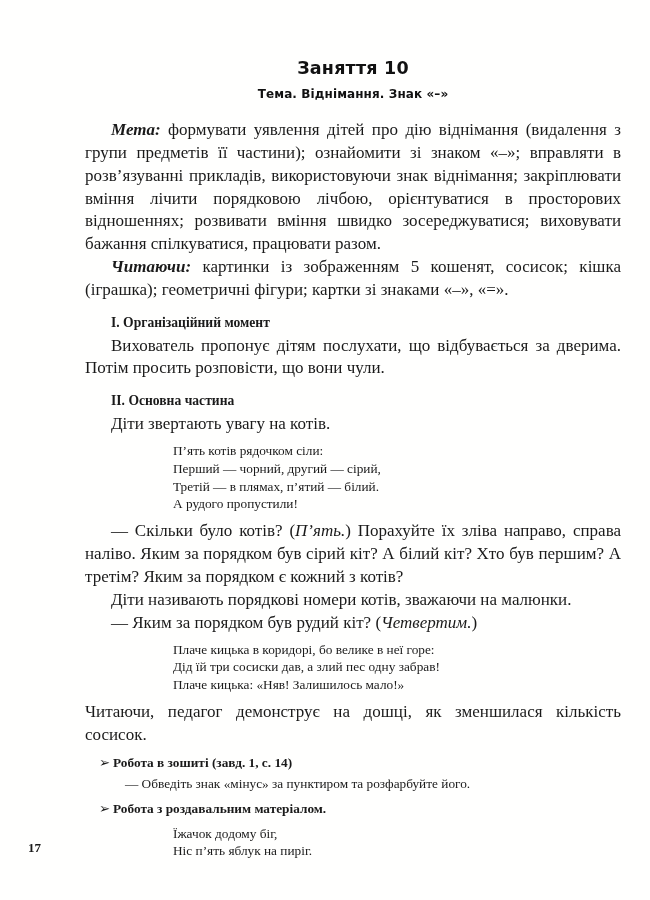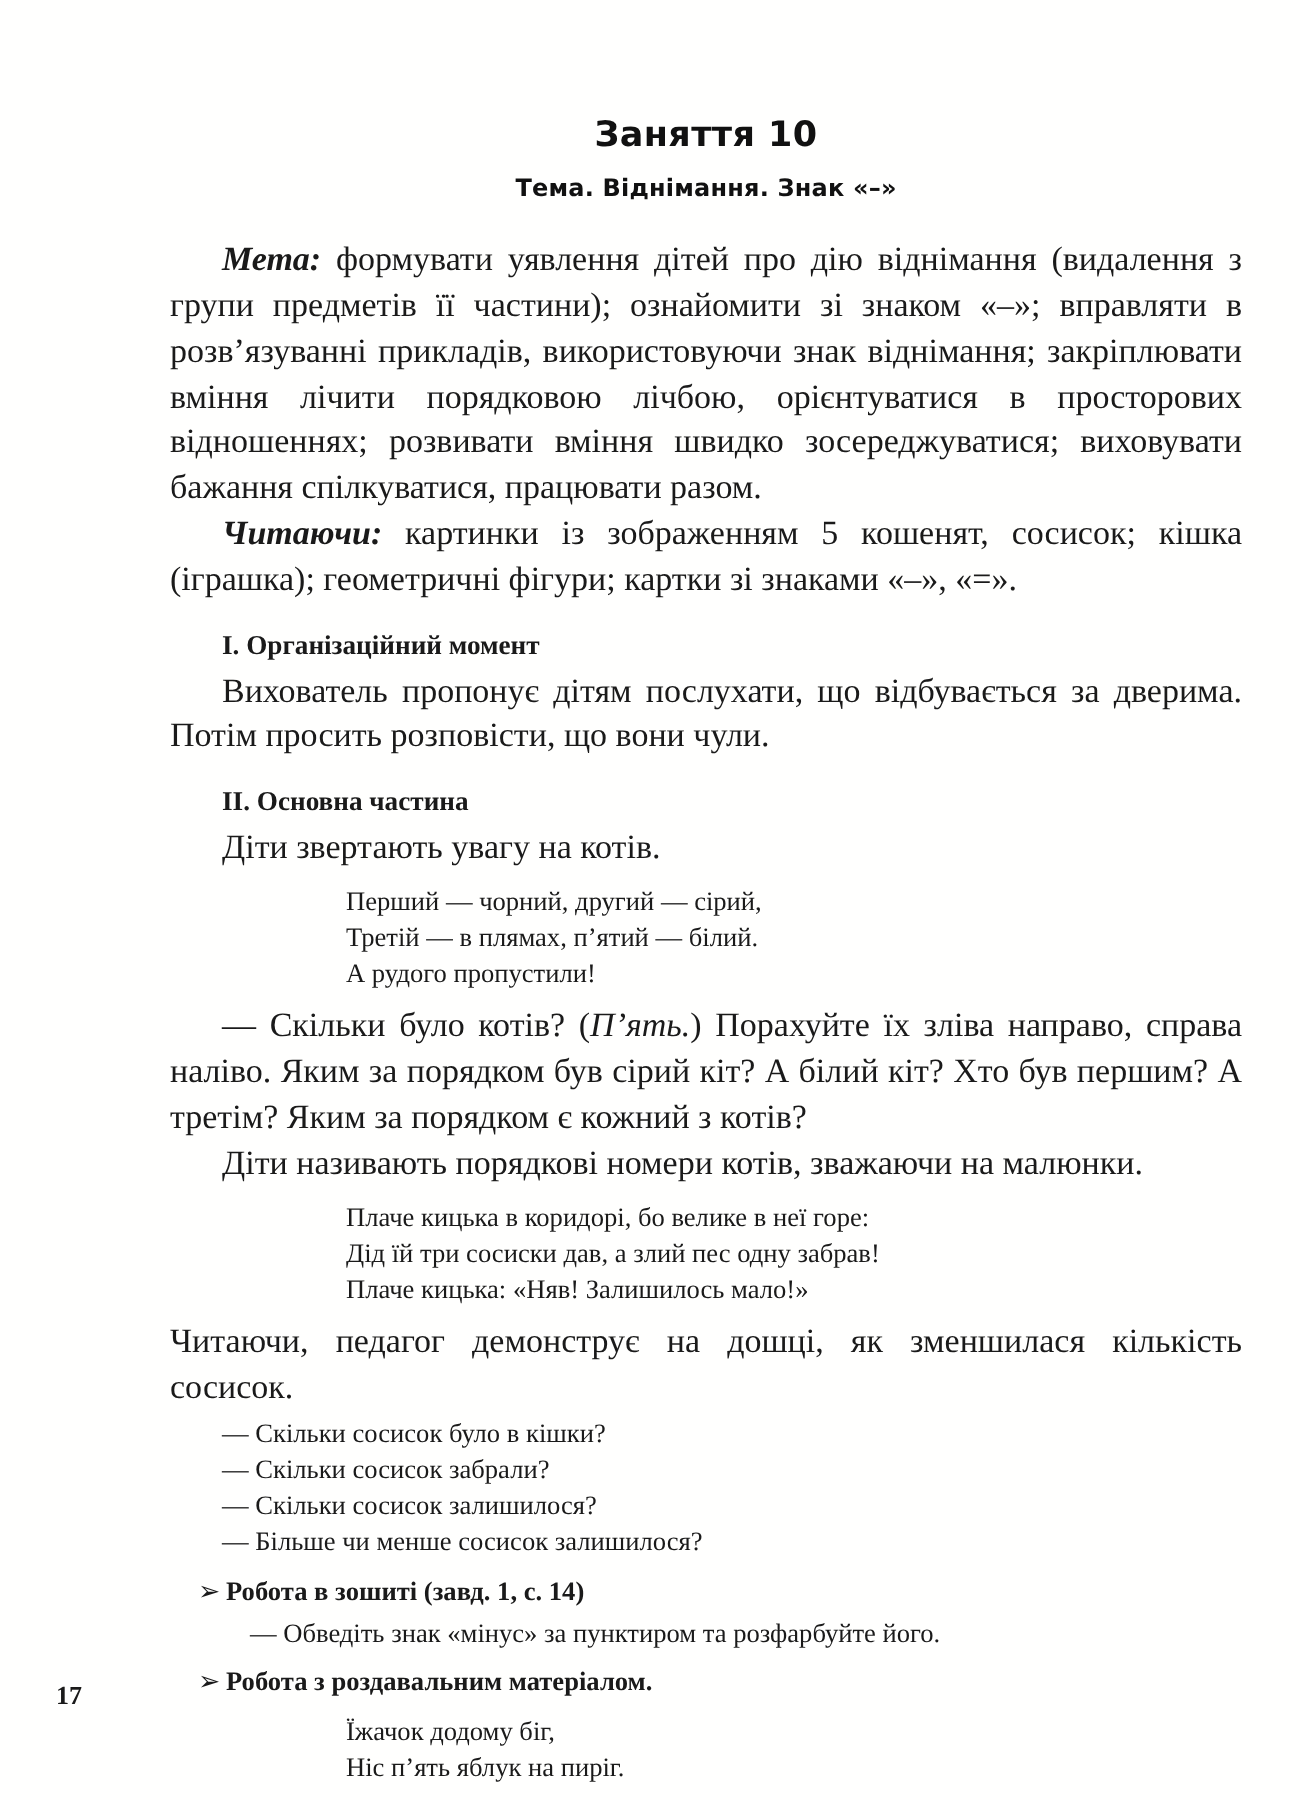--- a/index.html
+++ b/index.html
@@ -159,44 +159,40 @@
   <p class="indent"><span class="lead-italic">Читаючи:</span><span> картинки із зображенням 5 кошенят, сосисок; кішка (іграшка); геометричні фігури; картки зі знаками «–», «=».</span></p>
 
 
   <p class="section-head">I. Організаційний момент</p>
   <p class="indent" style="padding-top:3px;">Вихователь пропонує дітям послухати, що відбувається за дверима. Потім просить розповісти, що вони чули.</p>
 
   <p class="section-head">II. Основна частина</p>
   <p class="indent" style="padding-top:3px;">Діти звертають увагу на котів.</p>
 
   <div class="verse">
+    <span class="line">П’ять котів рядочком сіли:</span>
     <span class="line">Перший — чорний, другий — сірий,</span>
     <span class="line">Третій — в плямах, п’ятий — білий.</span>
     <span class="line">А рудого пропустили!</span>
   </div>
 
   <p class="indent" style="padding-top:7px;"><span>— Скільки було котів? (</span><em>П’ять.</em><span>) Порахуйте їх зліва направо, справа наліво. Яким за порядком був сірий кіт? А білий кіт? Хто був першим? А третім? Яким за порядком є кожний з котів?</span></p>
 
   <p class="indent">Діти називають порядкові номери котів, зважаючи на малюнки.</p>
 
+  <p class="indent"><span>— Яким за порядком був рудий кіт? (</span><em>Четвертим.</em><span>)</span></p>
 
   <div class="verse">
     <span class="line">Плаче кицька в коридорі, бо велике в неї горе:</span>
     <span class="line">Дід їй три сосиски дав, а злий пес одну забрав!</span>
     <span class="line">Плаче кицька: «Няв! Залишилось мало!»</span>
   </div>
 
   <p style="padding-top:7px;">Читаючи, педагог демонструє на дошці, як зменшилася кількість сосисок.</p>
 
-  <ul class="dash-list" style="padding-top:2px;">
-    <li>— Скільки сосисок було в кішки?</li>
-    <li>— Скільки сосисок забрали?</li>
-    <li>— Скільки сосисок залишилося?</li>
-    <li>— Більше чи менше сосисок залишилося?</li>
-  </ul>
 
 
   <p class="arrow-item"><span class="marker">➢</span><span>Робота в зошиті (завд. 1, с. 14)</span></p>
   <p class="sub-dash" style="padding-top:3px;">— Обведіть знак «мінус» за пунктиром та розфарбуйте його.</p>
 
   <p class="arrow-item"><span class="marker">➢</span><span>Робота з роздавальним матеріалом.</span></p>
 
   <div class="verse" style="padding-top:7px;">
     <span class="line">Їжачок додому біг,</span>
     <span class="line">Ніс п’ять яблук на пиріг.</span>

